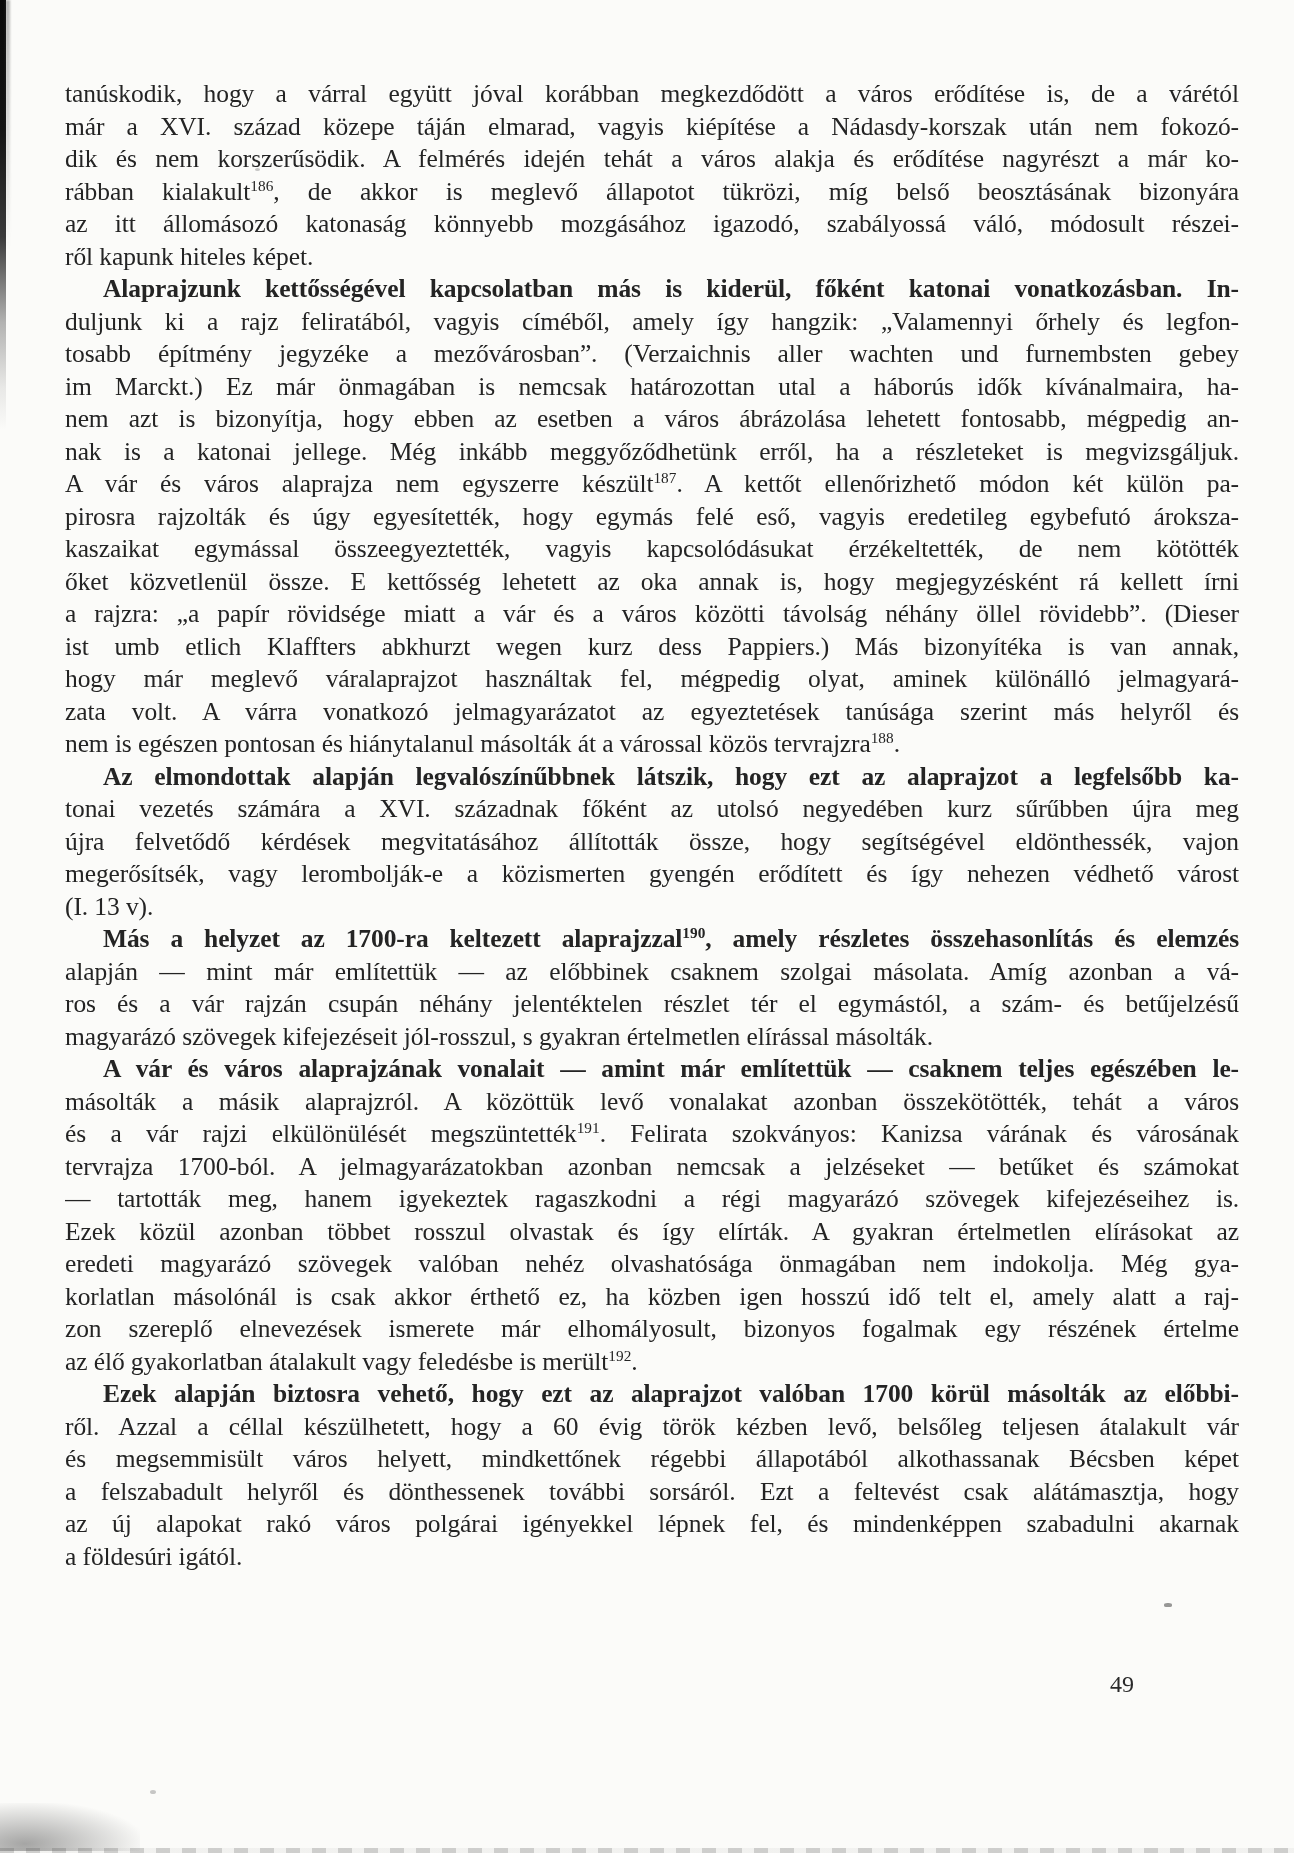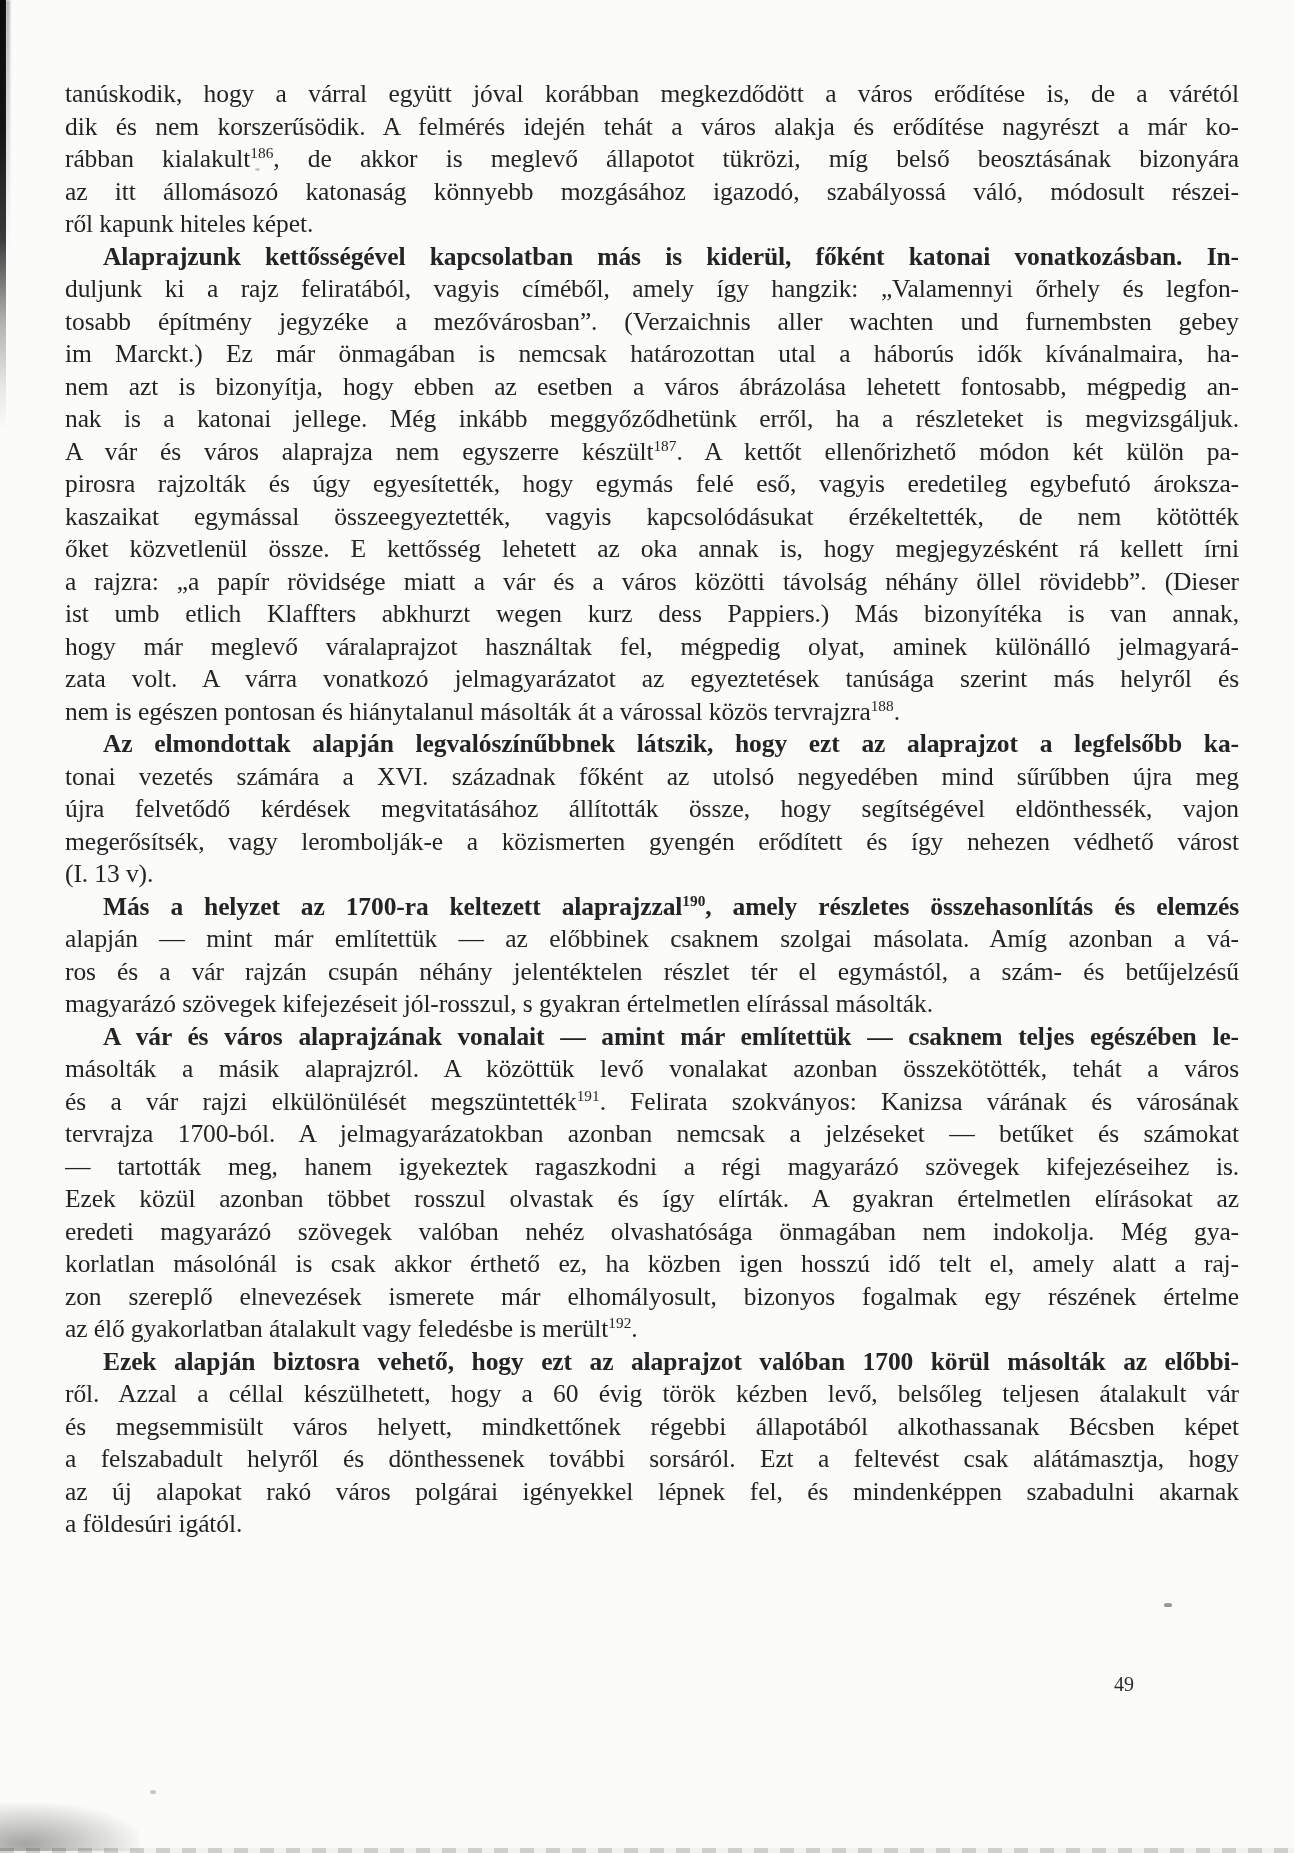--- a/index.html
+++ b/index.html
@@ -35,21 +35,21 @@
   sup {
     font-size: 0.6em;
     line-height: 0;
     vertical-align: super;
     letter-spacing: 0;
   }
   .page-number {
     position: absolute;
     top: 1668px;
     right: 160px;
-    font-size: 20px;
+    font-size: 24px;
     line-height: 32px;
     color: #2a2a2a;
   }
   
   .artifact { position: absolute; pointer-events: none; }
   .edge-left {
     left: 0; top: 0;
     width: 6px; height: 430px;
     background: linear-gradient(to bottom,
       #0a0a0a 0%, #141414 30%, #3a3a3a 55%,
@@ -79,20 +79,21 @@
   .speck2 { left: 150px; top: 1790px; width: 6px; height: 4px; }
   .speck3 { left: 1164px; top: 1603px; width: 8px; height: 4px; border-radius: 40%; background: rgba(70,70,70,0.55); }
 </style>
 </head>
 <body>
 
 <div class="page">
   <div class="text-block">
       <div class="paragraph">
         <div class="line">tanúskodik, hogy a várral együtt jóval korábban megkezdődött a város erődítése is, de a várétól</div>
+        <div class="line">már a XVI. század közepe táján elmarad, vagyis kiépítése a Nádasdy-korszak után nem fokozó-</div>
         <div class="line">dik és nem korszerűsödik. A felmérés idején tehát a város alakja és erődítése nagyrészt a már ko-</div>
         <div class="line">rábban kialakult<sup>186</sup>, de akkor is meglevő állapotot tükrözi, míg belső beosztásának bizonyára</div>
         <div class="line">az itt állomásozó katonaság könnyebb mozgásához igazodó, szabályossá váló, módosult részei-</div>
         <div class="line last">ről kapunk hiteles képet.</div>
       </div>
       <div class="paragraph">
         <div class="line indent">Alaprajzunk kettősségével kapcsolatban más is kiderül, főként katonai vonatkozásban. In-</div>
         <div class="line">duljunk ki a rajz feliratából, vagyis címéből, amely így hangzik: „Valamennyi őrhely és legfon-</div>
         <div class="line">tosabb építmény jegyzéke a mezővárosban”. (Verzaichnis aller wachten und furnembsten gebey</div>
         <div class="line">im Marckt.) Ez már önmagában is nemcsak határozottan utal a háborús idők kívánalmaira, ha-</div>
@@ -103,21 +104,21 @@
         <div class="line">kaszaikat egymással összeegyeztették, vagyis kapcsolódásukat érzékeltették, de nem kötötték</div>
         <div class="line">őket közvetlenül össze. E kettősség lehetett az oka annak is, hogy megjegyzésként rá kellett írni</div>
         <div class="line">a rajzra: „a papír rövidsége miatt a vár és a város közötti távolság néhány öllel rövidebb”. (Dieser</div>
         <div class="line">ist umb etlich Klaffters abkhurzt wegen kurz dess Pappiers.) Más bizonyítéka is van annak,</div>
         <div class="line">hogy már meglevő váralaprajzot használtak fel, mégpedig olyat, aminek különálló jelmagyará-</div>
         <div class="line">zata volt. A várra vonatkozó jelmagyarázatot az egyeztetések tanúsága szerint más helyről és</div>
         <div class="line last">nem is egészen pontosan és hiánytalanul másolták át a várossal közös tervrajzra<sup>188</sup>.</div>
       </div>
       <div class="paragraph">
         <div class="line indent">Az elmondottak alapján legvalószínűbbnek látszik, hogy ezt az alaprajzot a legfelsőbb ka-</div>
-        <div class="line">tonai vezetés számára a XVI. századnak főként az utolsó negyedében mind sűrűbben újra meg</div>
+        <div class="line">tonai vezetés számára a XVI. századnak főként az utolsó negyedében kurz sűrűbben újra meg</div>
         <div class="line">újra felvetődő kérdések megvitatásához állították össze, hogy segítségével eldönthessék, vajon</div>
         <div class="line">megerősítsék, vagy lerombolják-e a közismerten gyengén erődített és így nehezen védhető várost</div>
         <div class="line last">(I. 13 v).</div>
       </div>
       <div class="paragraph">
         <div class="line indent">Más a helyzet az 1700-ra keltezett alaprajzzal<sup>190</sup>, amely részletes összehasonlítás és elemzés</div>
         <div class="line">alapján — mint már említettük — az előbbinek csaknem szolgai másolata. Amíg azonban a vá-</div>
         <div class="line">ros és a vár rajzán csupán néhány jelentéktelen részlet tér el egymástól, a szám- és betűjelzésű</div>
         <div class="line last">magyarázó szövegek kifejezéseit jól-rosszul, s gyakran értelmetlen elírással másolták.</div>
       </div>

